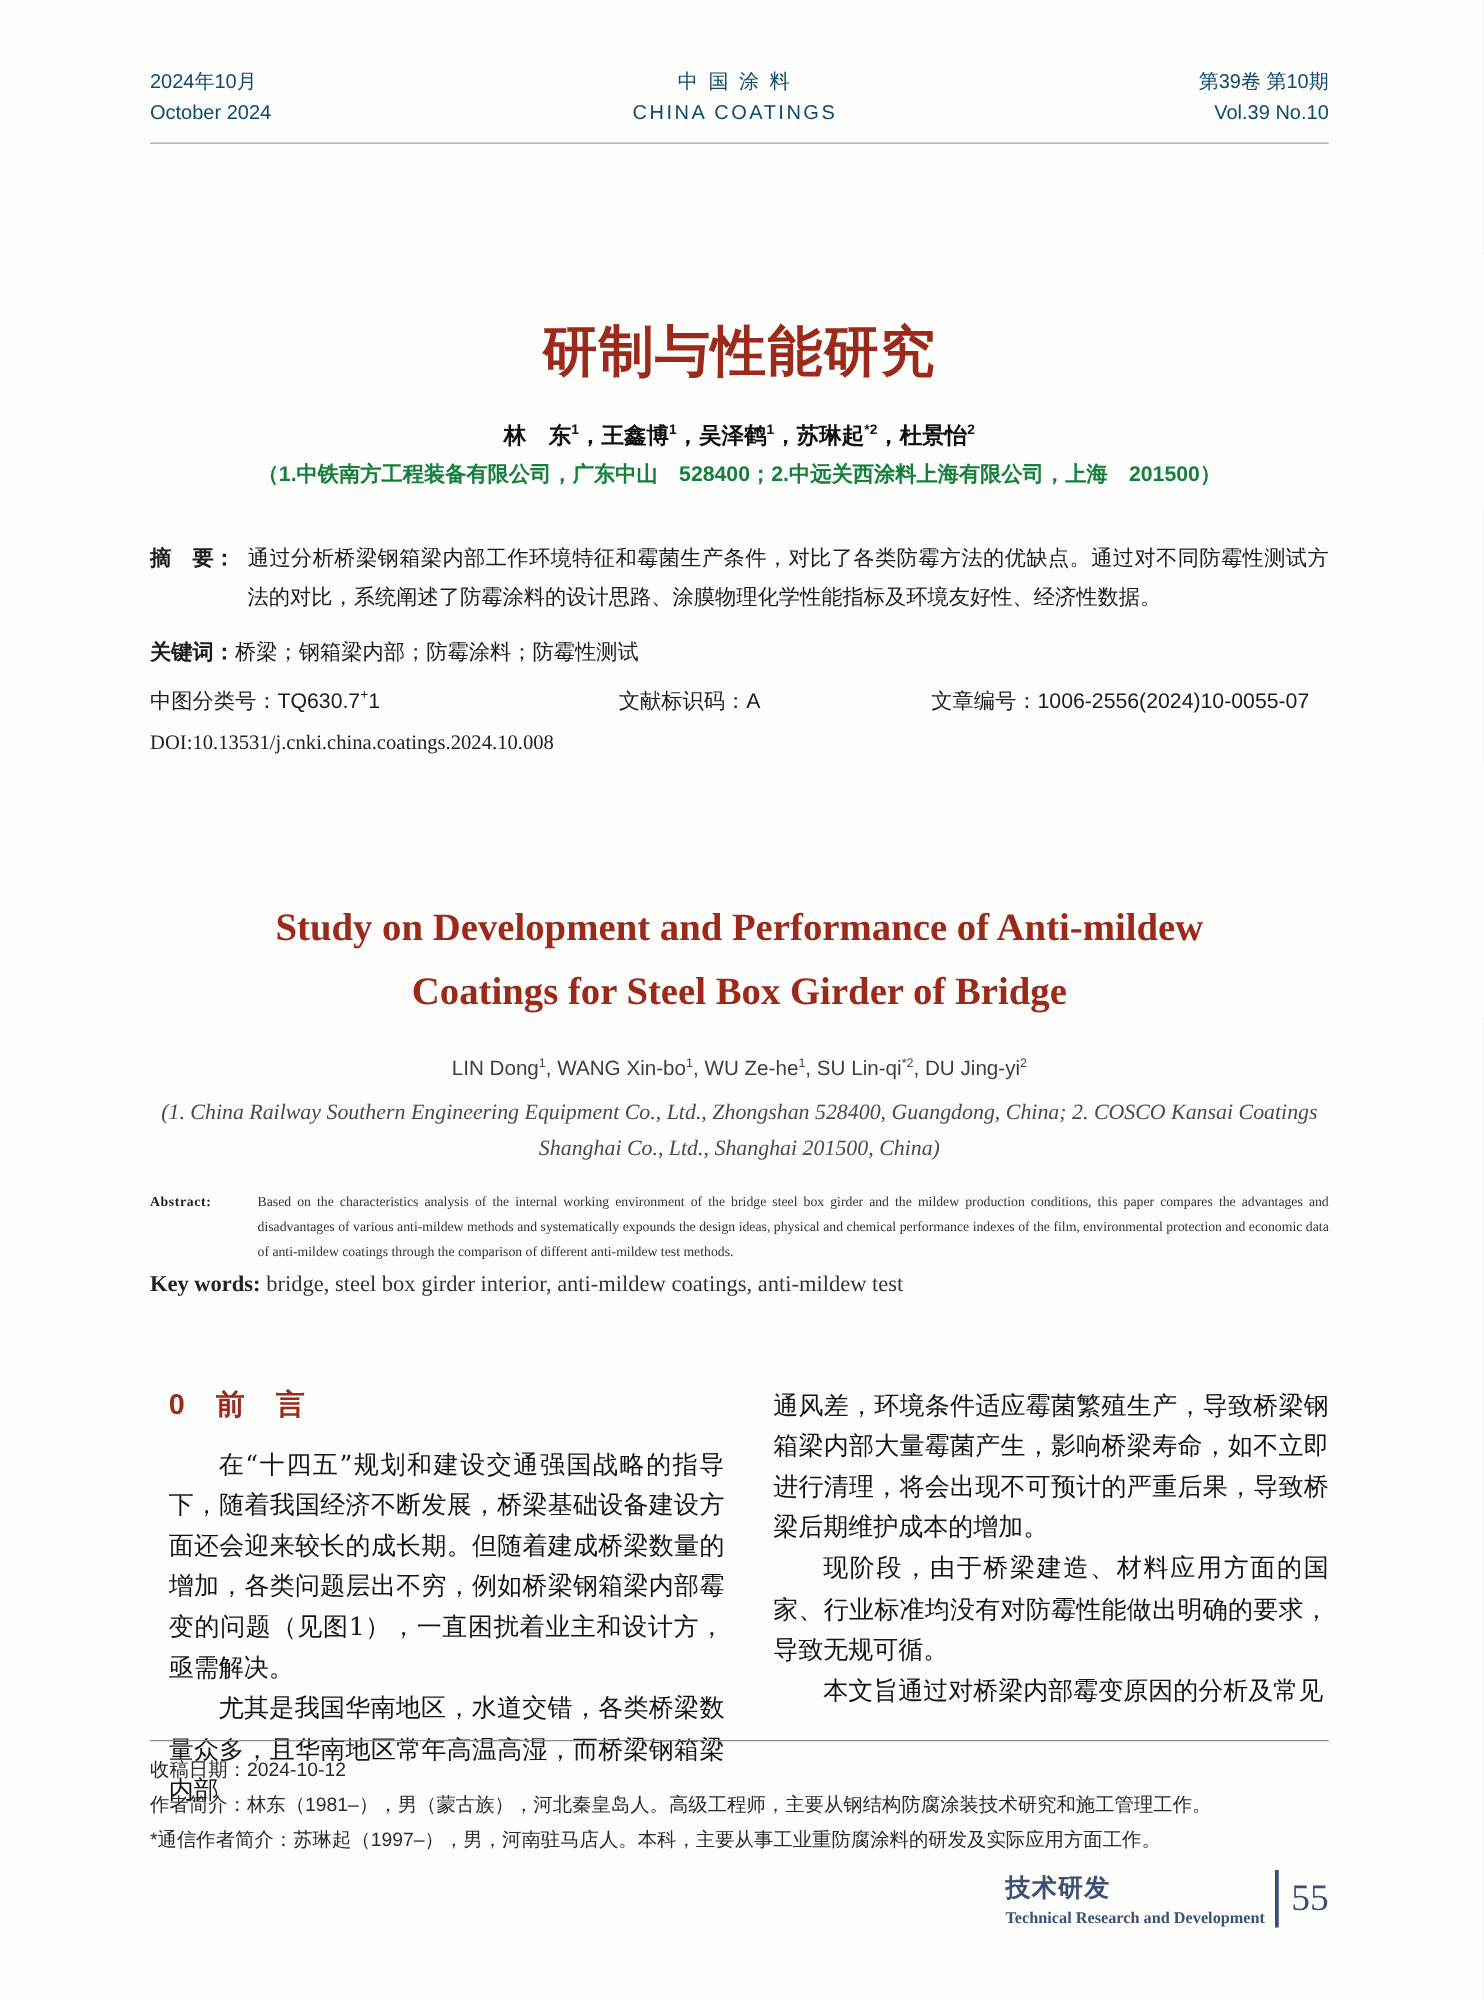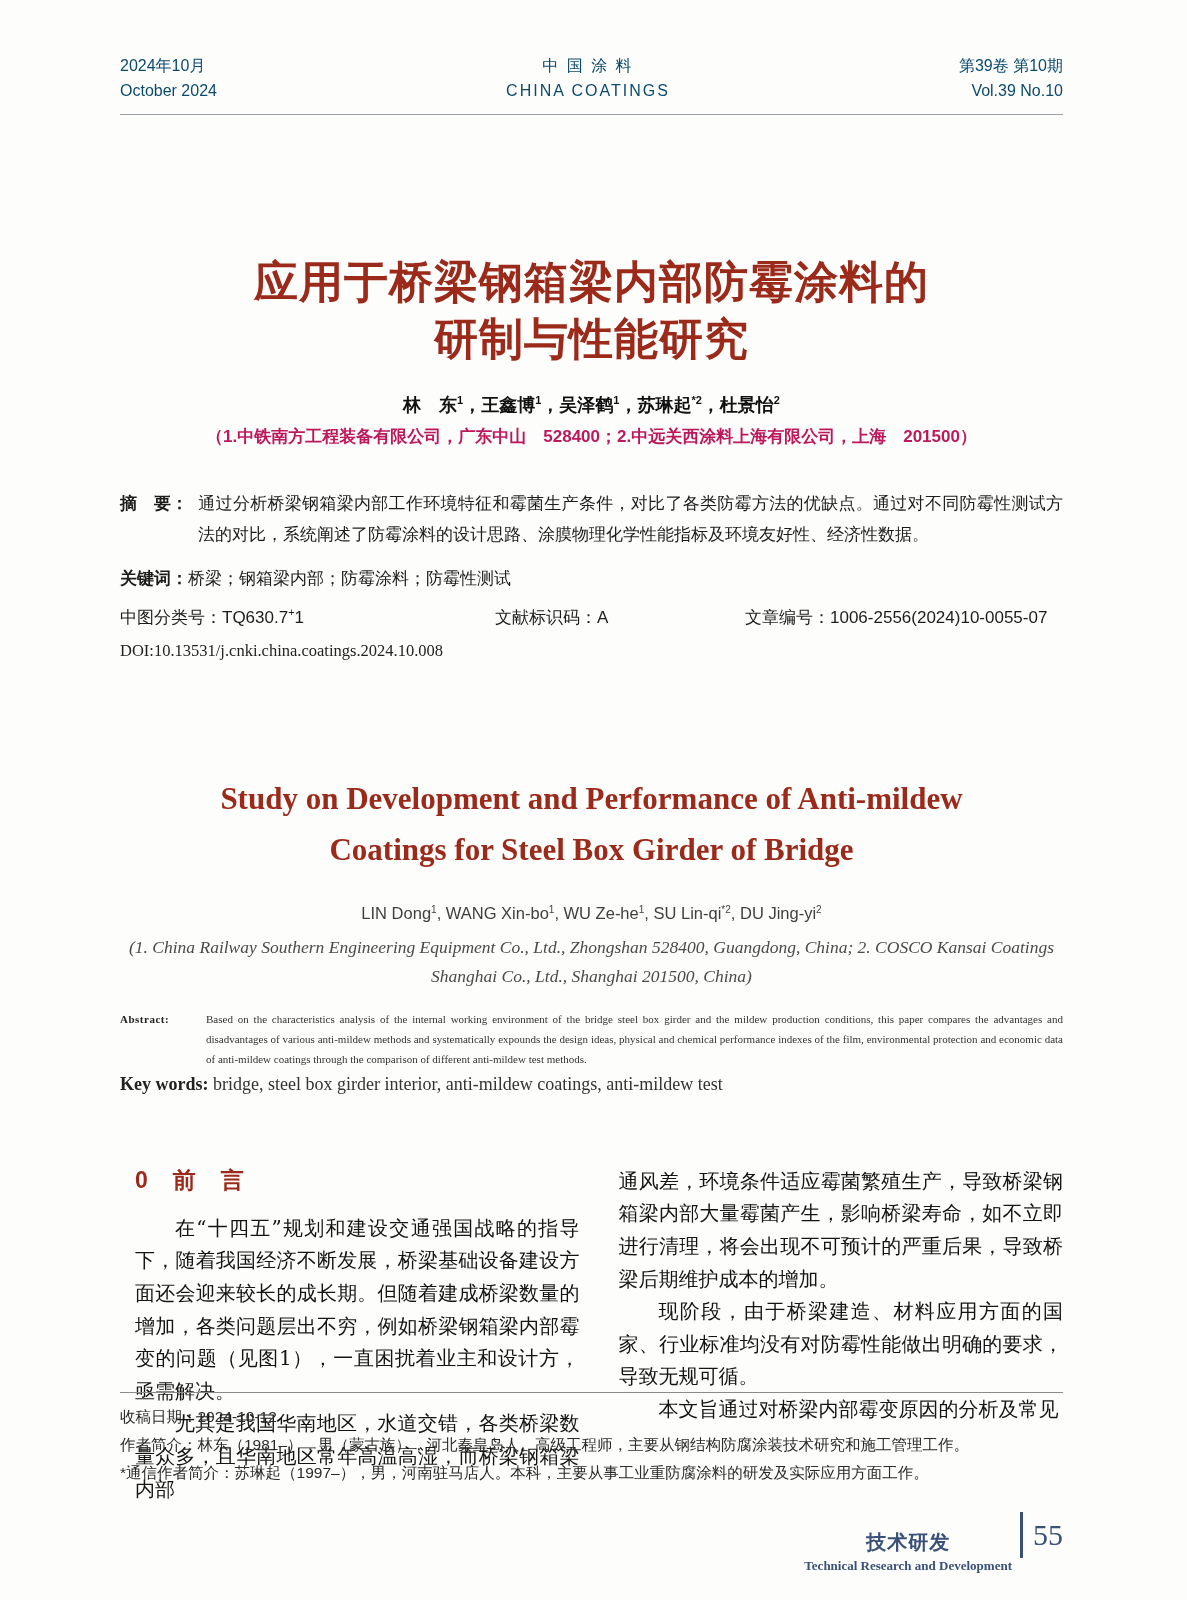--- a/index.html
+++ b/index.html
@@ -33,21 +33,21 @@
     color:#9b2a1b; font-weight:bold; font-size:44px; line-height:1.3;
     letter-spacing:1px;
   }
   .authors-cn {
     margin-top:26px; text-align:center;
     font-weight:bold; font-size:18px; color:#111;
   }
   .authors-cn sup { font-size:11px; }
   .affil-cn {
     margin-top:8px; text-align:center;
-    font-weight:bold; font-size:17px; color:#be185d;
+    font-weight:bold; font-size:17px; color:#15803d;
   }
 
   
   .abs-cn {
     margin-top:40px;
     font-size:17px; line-height:1.85; text-align:justify;
     padding-left:78px; text-indent:-78px;
   }
   .abs-cn .lbl { font-weight:bold; display:inline-block; width:78px; text-indent:0; }
   .kw-cn { margin-top:16px; font-size:17px; }
@@ -117,21 +117,21 @@
     border-top:1.5px solid #8b8b8b;
     padding-top:10px;
     font-size:15.5px; line-height:1.8; color:#2a2a2a;
   }
 
   
   .pfooter {
     position:absolute; right:124px; top:1496px;
     display:flex; align-items:center;
   }
-  .pfooter .sec-names { text-align:center; color:#3a5078;margin-top:33px; }
+  .pfooter .sec-names { text-align:left; color:#3a5078; }
   .pfooter .sec-cn { font-weight:bold; font-size:20px; letter-spacing:1px; }
   .pfooter .sec-en { font-family:"Liberation Serif", serif; font-weight:bold; font-size:13px; margin-top:2px; }
   .pfooter .vbar { width:3px; height:46px; background:#3a5078; margin:0 10px 0 8px; }
   .pfooter .pnum { font-family:"Liberation Serif", serif; color:#3a5078; font-size:30px; }
 </style>
 </head>
 <body>
 
 <div class="page">
   <div class="content">
@@ -145,21 +145,20 @@
         <div>中 国 涂 料</div>
         <div>CHINA COATINGS</div>
       </div>
       <div class="cell c-right">
         <div>第39卷 第10期</div>
         <div>Vol.39 No.10</div>
       </div>
     </div>
 
     <div class="title-cn">
-      <div>应用于桥梁钢箱梁内部防霉涂料的</div>
       <div>研制与性能研究</div>
     </div>
 
     <div class="authors-cn">
       <span><span>林　东</span><sup>1</sup><span>，</span></span><span><span>王鑫博</span><sup>1</sup><span>，</span></span><span><span>吴泽鹤</span><sup>1</sup><span>，</span></span><span><span>苏琳起</span><sup>*2</sup><span>，</span></span><span><span>杜景怡</span><sup>2</sup><span></span></span>
     </div>
 
     <div class="affil-cn">（1.中铁南方工程装备有限公司，广东中山　528400；2.中远关西涂料上海有限公司，上海　201500）</div>
 
     <div class="abs-cn">

